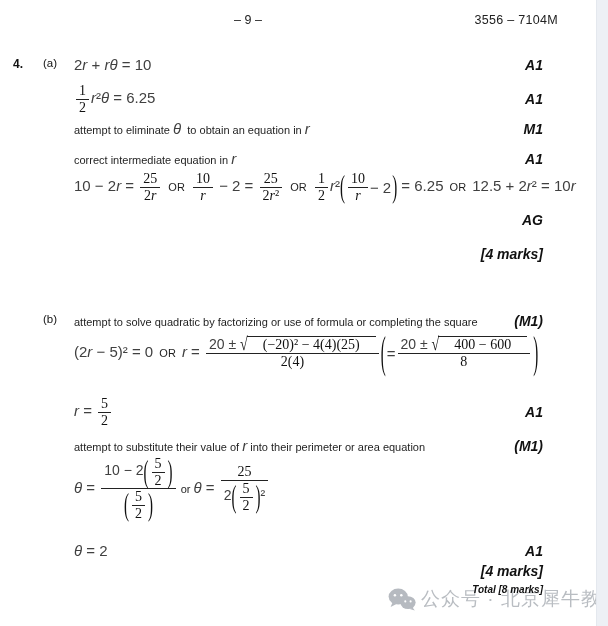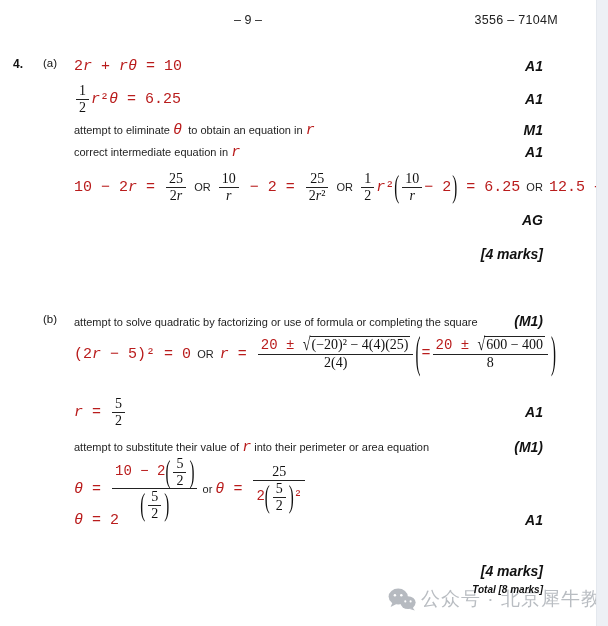--- a/index.html
+++ b/index.html
@@ -13,30 +13,30 @@
   .row{position:absolute;left:74px;right:65px;white-space:nowrap;z-index:2}
   .qnum{position:absolute;left:-61px;top:1px;font-weight:700;font-size:12px;color:#111}
   .plabel{position:absolute;left:-31px;top:1px;font-size:11.5px;color:#111}
   .mark{position:absolute;right:0;top:50%;transform:translateY(-50%);
         font-style:italic;font-weight:700;font-size:14px;color:#111;white-space:nowrap}
   .mark.total{font-size:10px}
   .marksrow{height:13px}
 
   
   .tx{font-size:11px;color:#1e1e1e}
-  .mt{font-family:Liberation Mono, monospace;font-size:15px;color:#b91c1c}
+  .mt{font-family:Liberation Sans, sans-serif;font-size:15px;color:#404040}
   .mi{font-style:italic}
   .frac{display:inline-block;vertical-align:middle;text-align:center;margin:0 2px;
         font-family:"Liberation Serif",serif;font-size:14px;color:#111}
   .frac .mt{font-size:14px}
   .fn,.fd{display:block;line-height:1.12;padding:0 3px}
   .fd{border-top:1px solid #222}
   .sqrt{display:inline-block;white-space:nowrap;font-family:"Liberation Serif",serif}
   .rad{display:inline-block;transform:scaleY(1.35);transform-origin:50% 55%;margin-right:-1px}
-  .rcd{border-top:1px solid #222;padding:0 2px}
+  .rcd{border-top:1px solid #222;padding:0 16px}
   .par{display:inline-flex;align-items:center;vertical-align:middle;
        font-family:"Liberation Serif",serif;color:#111}
   .pg{display:inline-block;font-size:15px}
   .z2>.pg{transform:scaleY(2.05)}
   .z3>.pg{transform:scaleY(2.9)}
   .pb{display:inline-flex;align-items:center;padding:0 1px}
 
   .watermark{position:absolute;left:388px;top:586px;display:flex;align-items:center;gap:5px;
              z-index:1;color:#b9bdc2}
   .wm-text{font-size:19px;letter-spacing:1px;white-space:nowrap;
@@ -80,21 +80,21 @@
   <div class="row" style="top:83px">
     <span><span class="frac"><span class="fn"><span class="mn">1</span></span><span class="fd"><span class="mn">2</span></span></span><span class="mt"><span class="mi">r</span><span class="mn">²</span><span class="mi">θ</span><span class="mn"> = 6.25</span></span></span>
     <span class="mark">A1</span>
   </div>
 
   <div class="row" style="top:120px">
     <span><span class="tx">attempt to eliminate </span><span class="mt"><span class="mi">θ</span></span><span class="tx">&nbsp; to obtain an equation in </span><span class="mt"><span class="mi">r</span></span></span>
     <span class="mark">M1</span>
   </div>
 
-  <div class="row" style="top:142px">
+  <div class="row" style="top:150px">
     <span><span class="tx">correct intermediate equation in </span><span class="mt"><span class="mi">r</span></span></span>
     <span class="mark">A1</span>
   </div>
 
   <div class="row" style="top:171px">
     <span><span class="mt"><span class="mn">10 − 2</span><span class="mi">r</span><span class="mn"> = </span></span><span class="frac"><span class="fn"><span class="mn">25</span></span><span class="fd"><span class="mn">2</span><span class="mi">r</span></span></span><span class="tx">&nbsp;&nbsp;OR&nbsp;&nbsp;</span><span class="frac"><span class="fn"><span class="mn">10</span></span><span class="fd"><span class="mi">r</span></span></span><span class="mt"><span class="mn"> − 2 = </span></span><span class="frac"><span class="fn"><span class="mn">25</span></span><span class="fd"><span class="mn">2</span><span class="mi">r</span><span class="mn">²</span></span></span><span class="tx">&nbsp;&nbsp;OR&nbsp;&nbsp;</span><span class="frac"><span class="fn"><span class="mn">1</span></span><span class="fd"><span class="mn">2</span></span></span><span class="mt"><span class="mi">r</span><span class="mn">²</span></span><span class="par z2">
           <span class="pg">(</span>
           <span class="pb">
             <span class="frac">
               <span class="fn"><span class="mn">10</span></span>
@@ -119,21 +119,21 @@
     <span><span class="tx">attempt to solve quadratic by factorizing or use of formula or completing the square</span></span>
     <span class="mark">(M1)</span>
   </div>
 
   <div class="row" style="top:337px">
     <span><span class="mt"><span class="mn">(2</span><span class="mi">r</span><span class="mn"> − 5)² = 0</span></span><span class="tx">&nbsp;&nbsp;OR&nbsp;&nbsp;</span><span class="mt"><span class="mi">r</span><span class="mn"> = </span></span><span class="frac"><span class="fn"><span class="mt"><span class="mn">20 ± </span></span><span class="sqrt"><span class="rad">√</span><span class="rcd"><span class="mn">(−20)² − 4(4)(25)</span></span></span></span><span class="fd"><span class="mn">2(4)</span></span></span><span class="par z3">
           <span class="pg">(</span>
           <span class="pb">
             <span class="mt"><span class="mn">= </span></span>
             <span class="frac">
-              <span class="fn"><span class="mt"><span class="mn">20 ± </span></span><span class="sqrt"><span class="rad">√</span><span class="rcd"><span class="mn">600 − 400</span></span></span></span>
+              <span class="fn"><span class="mt"><span class="mn">20 ± </span></span><span class="sqrt"><span class="rad">√</span><span class="rcd"><span class="mn">400 − 600</span></span></span></span>
               <span class="fd"><span class="mn">8</span></span>
             </span>
           </span>
           <span class="pg">)</span>
         </span></span>
   </div>
 
   <div class="row" style="top:396px">
     <span><span class="mt"><span class="mi">r</span><span class="mn"> = </span></span><span class="frac"><span class="fn"><span class="mn">5</span></span><span class="fd"><span class="mn">2</span></span></span></span>
     <span class="mark">A1</span>
@@ -168,21 +168,21 @@
               <span class="pb">
                 <span class="frac">
                   <span class="fn"><span class="mn">5</span></span>
                   <span class="fd"><span class="mn">2</span></span>
                 </span>
               </span>
               <span class="pg">)</span>
             </span><span class="mt"><span class="mn">²</span></span></span></span></span>
   </div>
 
-  <div class="row" style="top:510px">
+  <div class="row" style="top:542px">
     <span><span class="mt"><span class="mi">θ</span><span class="mn"> = 2</span></span></span>
     <span class="mark">A1</span>
   </div>
 
   <div class="row marksrow" style="top:564px">
     <span class="mark">[4 marks]</span>
   </div>
 
   <div class="row marksrow" style="top:582px">
     <span class="mark total">Total [8 marks]</span>

